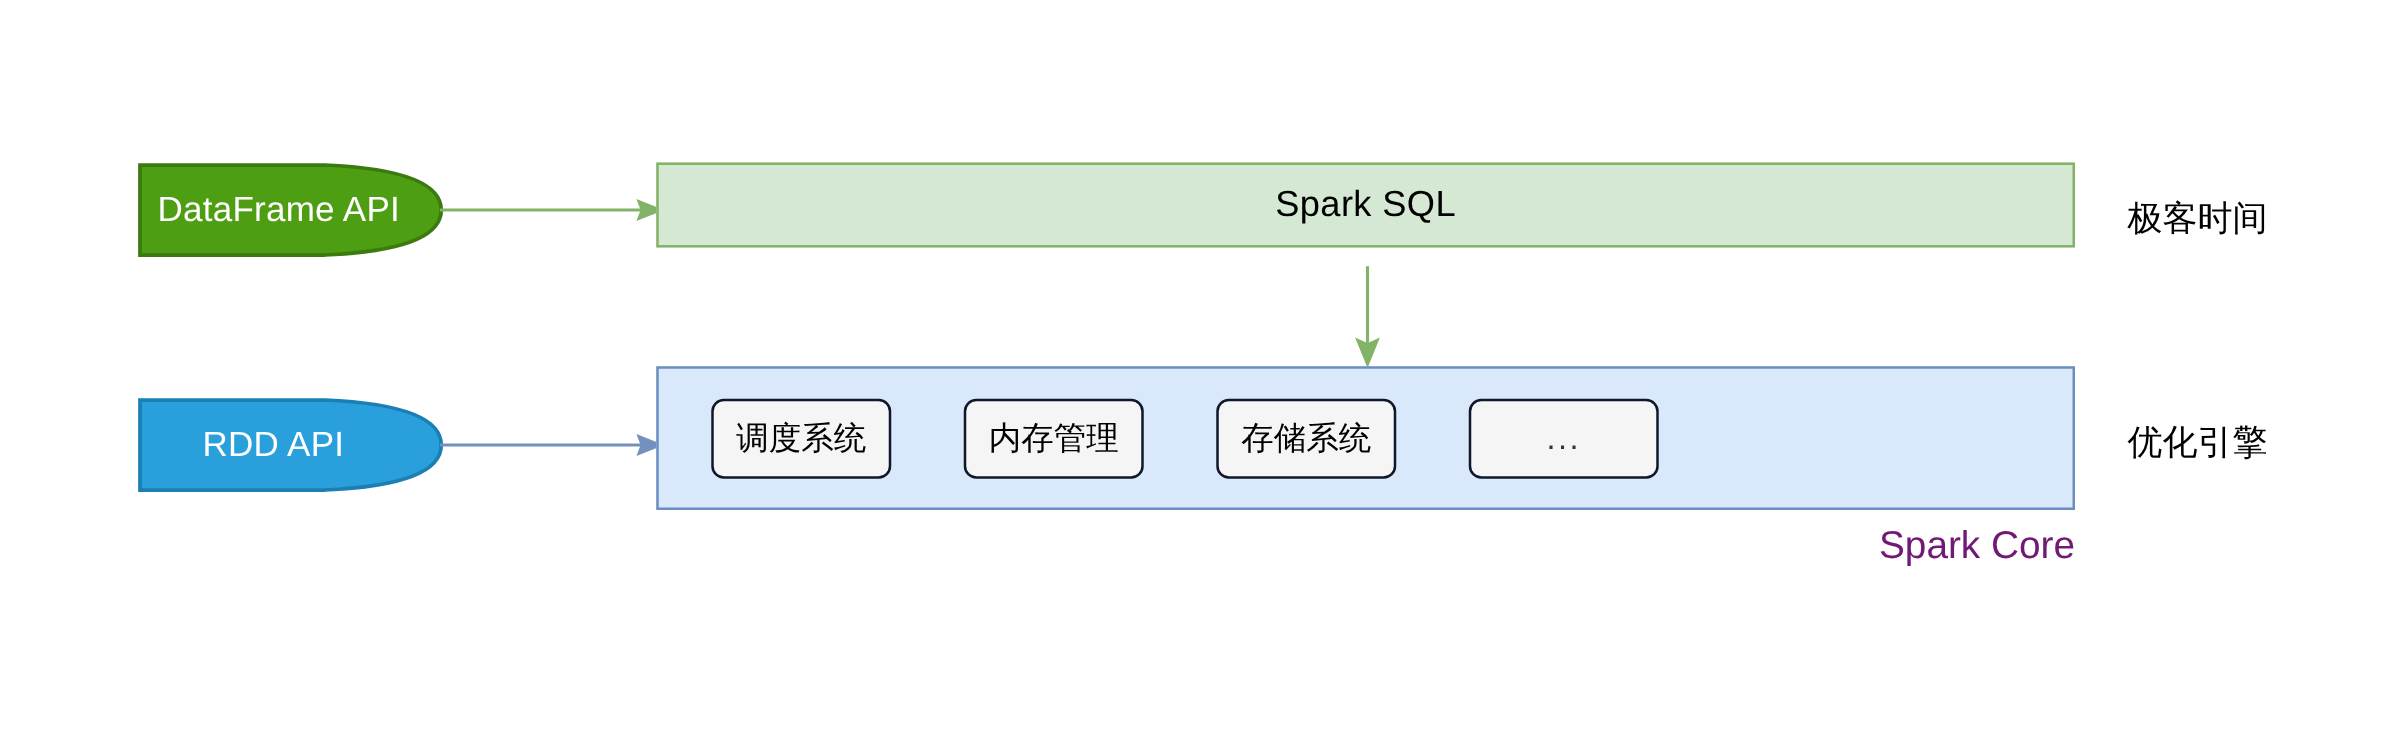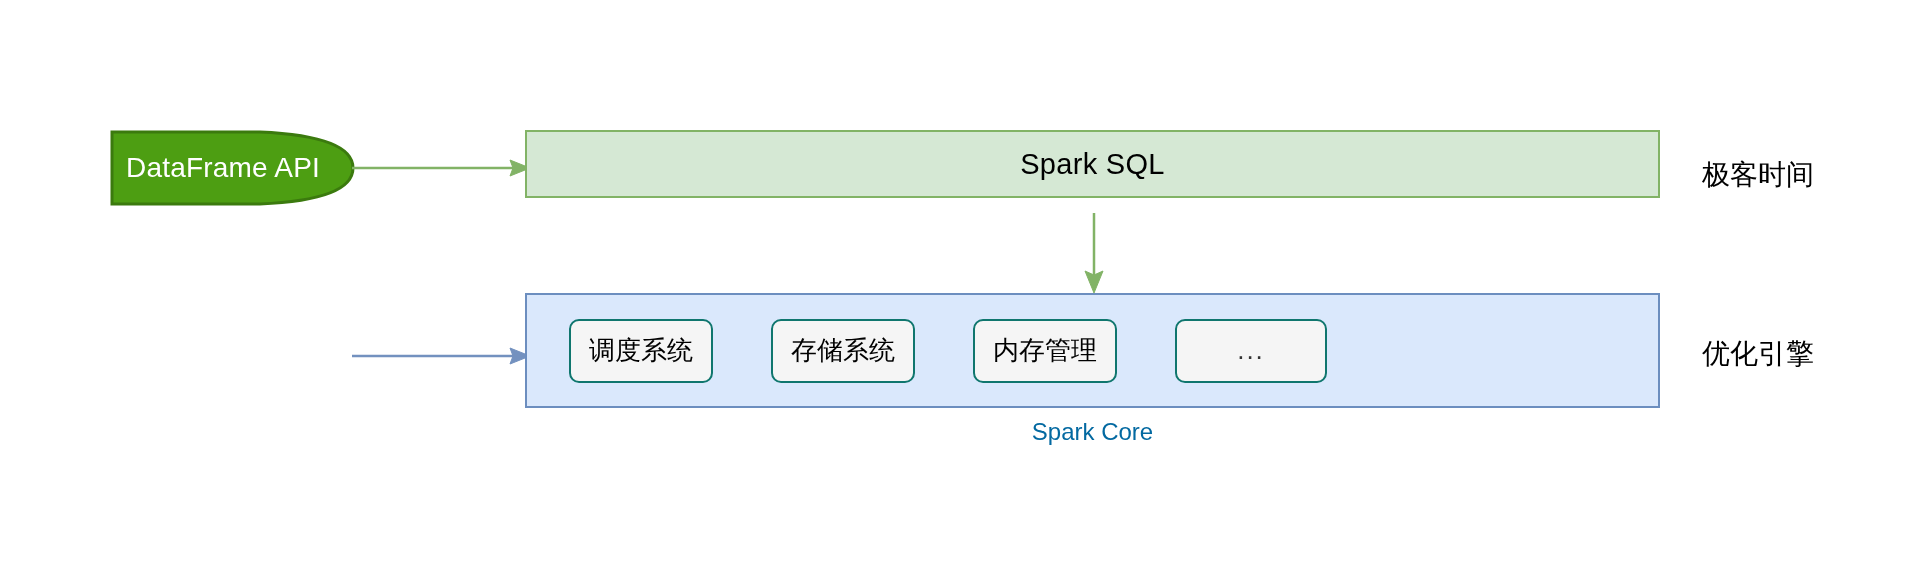--- a/index.html
+++ b/index.html
@@ -100,21 +100,21 @@
     background: #dae8fc;
     border: 2px solid #6c8ebf;
     box-sizing: border-box;
     display: flex;
     align-items: center;
     padding-left: 42px;
   }
   .core-module {
     height: 64px;
     background: #f5f5f5;
-    border: 2px solid #0f766e;
+    border: 2px solid #0f172a;
     border-radius: 10px;
     box-sizing: border-box;
     display: flex;
     align-items: center;
     justify-content: center;
     font-size: 26px;
     color: #000000;
     margin-right: 58px;
     white-space: nowrap;
     padding: 0 18px;
@@ -123,23 +123,23 @@
     min-width: 152px;
     color: #333333;
     letter-spacing: 2px;
   }
 
   #spark-core-caption {
     position: absolute;
     left: 525px;
     top: 418px;
     width: 1135px;
-    text-align: center;
-    font-size: 24px;
-    color: #0369a1;
+    text-align: right;
+    font-size: 31px;
+    color: #701a75;
   }
 
   
   .side-label {
     position: absolute;
     font-size: 28px;
     color: #000000;
     white-space: nowrap;
   }
   #engine-label-optimizer { left: 1702px; top: 156px; }
@@ -181,35 +181,41 @@
 
   <div id="spark-sql-box">
     <span class="band-title">Spark SQL</span>
   </div>
 
   <svg class="arrow-svg" style="left:1082px; top:213px; width:24px; height:84px;" viewBox="0 0 24 84">
     <line x1="12" y1="0" x2="12" y2="62" stroke="#82b366" stroke-width="2.5"></line>
     <polygon points="12,80 3,58 12,62 21,58" fill="#82b366" stroke="#82b366" stroke-width="1"></polygon>
   </svg>
 
+  <div class="api-flag" id="rdd-api-shape">
+    <svg class="flag-svg" viewBox="0 0 245 76" preserveAspectRatio="none">
+      <path d="M2,2 L150,2 Q243,6 243,38 Q243,70 150,74 L2,74 Z" fill="#29a0db" stroke="#1a7fb5" stroke-width="3"></path>
+    </svg>
+    <span class="flag-label">RDD API</span>
+  </div>
 
   <svg class="arrow-svg" style="left:352px; top:344px; width:182px; height:24px;" viewBox="0 0 182 24">
     <line x1="0" y1="12" x2="162" y2="12" stroke="#7391bf" stroke-width="2.5"></line>
     <polygon points="178,12 158,4 161,12 158,20" fill="#7391bf" stroke="#7391bf" stroke-width="1"></polygon>
   </svg>
 
   <div id="spark-core-box">
     <div class="core-module">
       <span>调度系统</span>
     </div>
     <div class="core-module">
+      <span>内存管理</span>
+    </div>
+    <div class="core-module">
       <span>存储系统</span>
-    </div>
-    <div class="core-module">
-      <span>内存管理</span>
     </div>
     <div class="core-module module-ellipsis">
       <span>...</span>
     </div>
   </div>
 
   <div id="spark-core-caption">Spark Core</div>
 
   <div class="side-label" id="engine-label-optimizer">极客时间</div>
   <div class="side-label" id="engine-label-executor">优化引擎</div>

